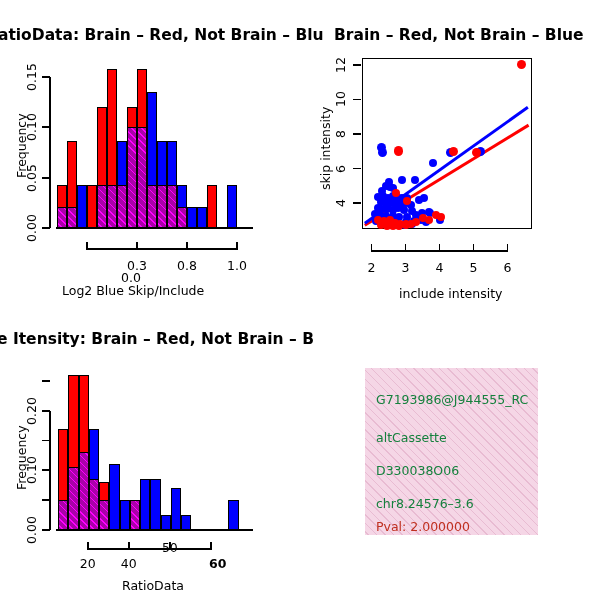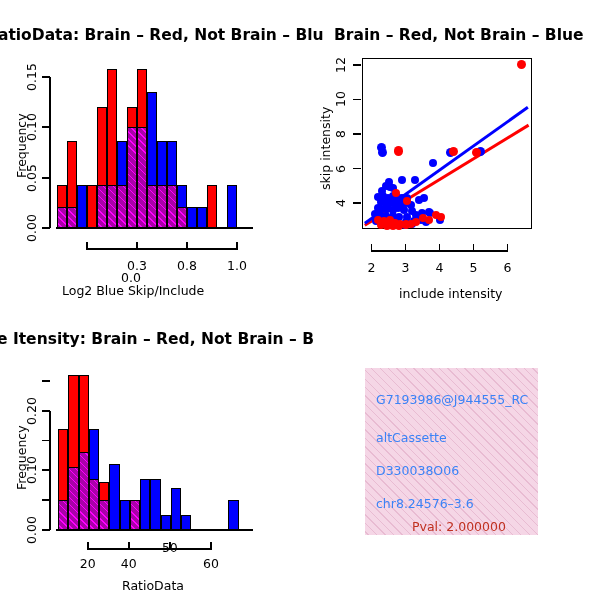--- a/index.html
+++ b/index.html
@@ -48,21 +48,21 @@
   .fitline.blue i{background:#0000FF;}
 
   
   #info-box{
     position:absolute;
     background-color:#F5D6E6;
     background-image:repeating-linear-gradient(45deg,
         rgba(255,255,255,0) 0 2px,#E8BBD2 2px 3px, rgba(255,255,255,0) 3px 6px);
   }
   .info-line{
-    position:absolute;white-space:nowrap;font-size:12.5px;color:#3b82f6;
+    position:absolute;white-space:nowrap;font-size:12.5px;color:#15803d;
   }
   .info-line.pval{color:#C03020;}
 </style>
 </head>
 <body>
 
 <div class="panel" id="panel-ratio-hist">
   <div class="ptitle" id="title-ratio" style="left:-14px;top:26px;">RatioData: Brain – Red, Not Brain – Blu</div>
 
   <div class="axlab rot90" style="left:14px;top:178px;">Frequency</div>
@@ -299,25 +299,25 @@
       <div class="axline" style="left: 42px; top: 439.666px; width: 8px; height: 1.8px;"></div>
       <div class="axline" style="left: 42px; top: 380.043px; width: 8px; height: 1.8px;"></div>
       <div class="axline" style="left: 87.7895px; top: 548px; width: 123.158px; height: 1.8px;"></div>
       <div class="axline" style="left: 86.8895px; top: 542px; width: 1.8px; height: 8px;"></div>
       <div class="tick-num" style="top: 556px; left: 79.7895px;">20</div>
       <div class="axline" style="left: 127.942px; top: 542px; width: 1.8px; height: 8px;"></div>
       <div class="tick-num" style="top: 556px; left: 120.842px;">40</div>
       <div class="axline" style="left: 168.995px; top: 542px; width: 1.8px; height: 8px;"></div>
       <div class="tick-num" style="top: 540px; left: 161.895px;">50</div>
       <div class="axline" style="left: 210.047px; top: 542px; width: 1.8px; height: 8px;"></div>
-      <div class="tick-num" style="top: 556px; left: 203px;">60</div>
+      <div class="tick-num" style="top: 556px; left: 209px; font-weight: bold;">60</div>
     </div>
 </div>
 
 <div id="info-box" style="left:365px;top:368px;width:173px;height:167px;">
 </div>
 <div id="info-lines">
     <div class="info-line" style="left: 376px; top: 392px; max-width: 160px; overflow: hidden;">G7193986@J944555_RC</div>
     <div class="info-line" style="left: 376px; top: 430px;">altCassette</div>
     <div class="info-line" style="left: 376px; top: 463px;">D330038O06</div>
     <div class="info-line" style="left: 376px; top: 496px;">chr8.24576–3.6</div>
-    <div class="info-line pval" style="left: 376px; top: 519px; margin-left: 36px;">Pval: 2.000000</div>
+    <div class="info-line pval" style="left: 376px; top: 519px;">Pval: 2.000000</div>
   </div>
 
 </body></html>

